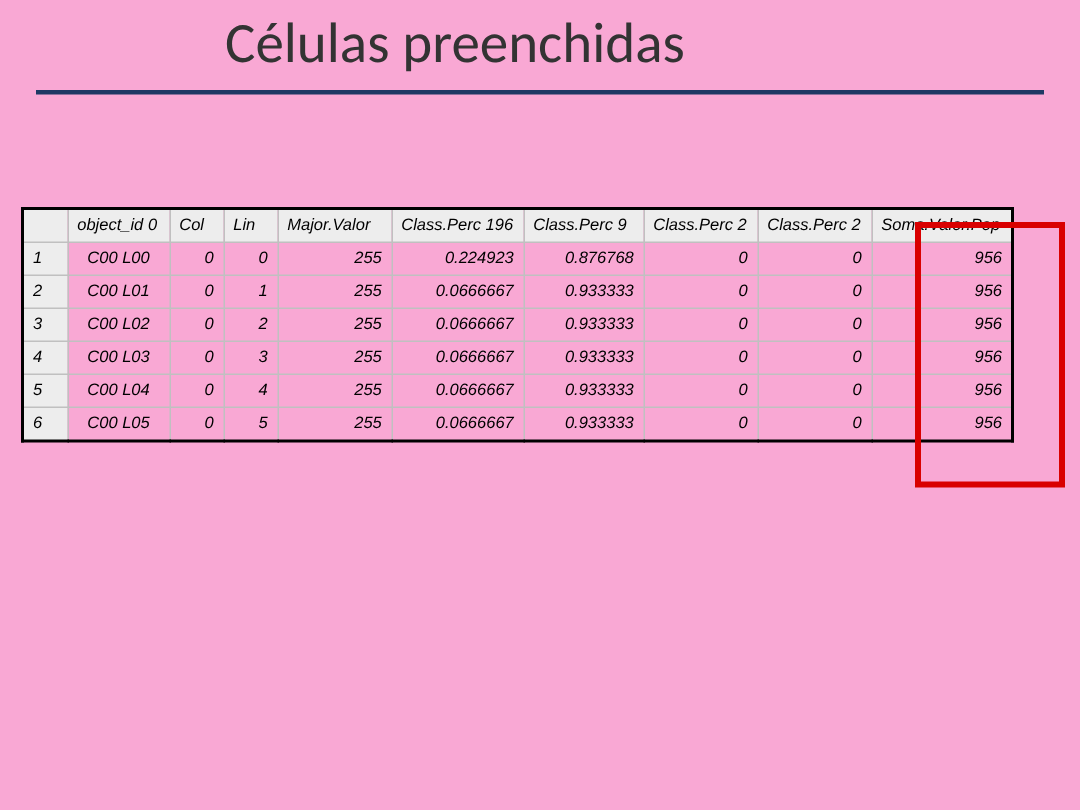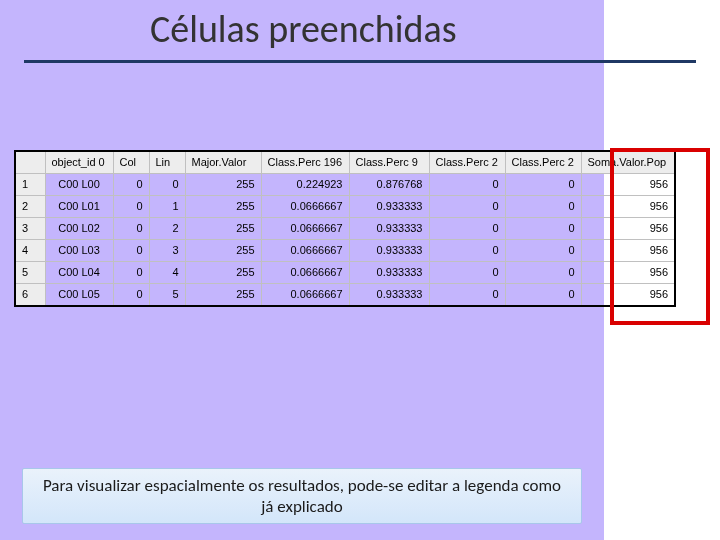--- a/index.html
+++ b/index.html
@@ -4,42 +4,43 @@
 <style>
   * { box-sizing: border-box; }
   html, body {
     margin: 0; padding: 0;
     width: 720px; height: 540px;
     background: #fff;
     font-family: Calibri, Arial, sans-serif;
     overflow: hidden;
   }
   .slide {
-    width: 604px; height: 540px;
+    width: 720px; height: 540px;
     position: relative;
-    background: #c4b5fd;
+    background: #f9a8d4;
   }
   .title {
     position: absolute;
     top: 6px; left: 150px;
     font-size: 38px;
     color: #333;
     font-weight: 400;
   }
   .title-underline {
     position: absolute;
     top: 60px; left: 24px;
     width: 672px;
     border-bottom: 3px solid #1f3864;
   }
   .table-wrap {
     position: absolute;
-    top: 150px;
+    top: 138px;
     left: 14px;
     width: 698px;
+    font-style: italic;
   }
   table.datagrid {
     border-collapse: collapse;
     font-family: "MS Sans Serif", Tahoma, Arial, sans-serif;
     font-size: 11px;
     color: #000;
     border: 2px solid #000;
     table-layout: fixed;
   }
   table.datagrid th, table.datagrid td {
@@ -197,14 +198,13 @@
           <td class="num">0</td>
           <td class="num">0</td>
           <td class="num">956</td>
         </tr>
       </tbody>
     </table>
   </div>
 
   <div class="red-box"></div>
 
-  <div class="footer">Para visualizar espacialmente os resultados, pode-se editar a legenda como já explicado</div>
 </div>
 
 </body></html>

